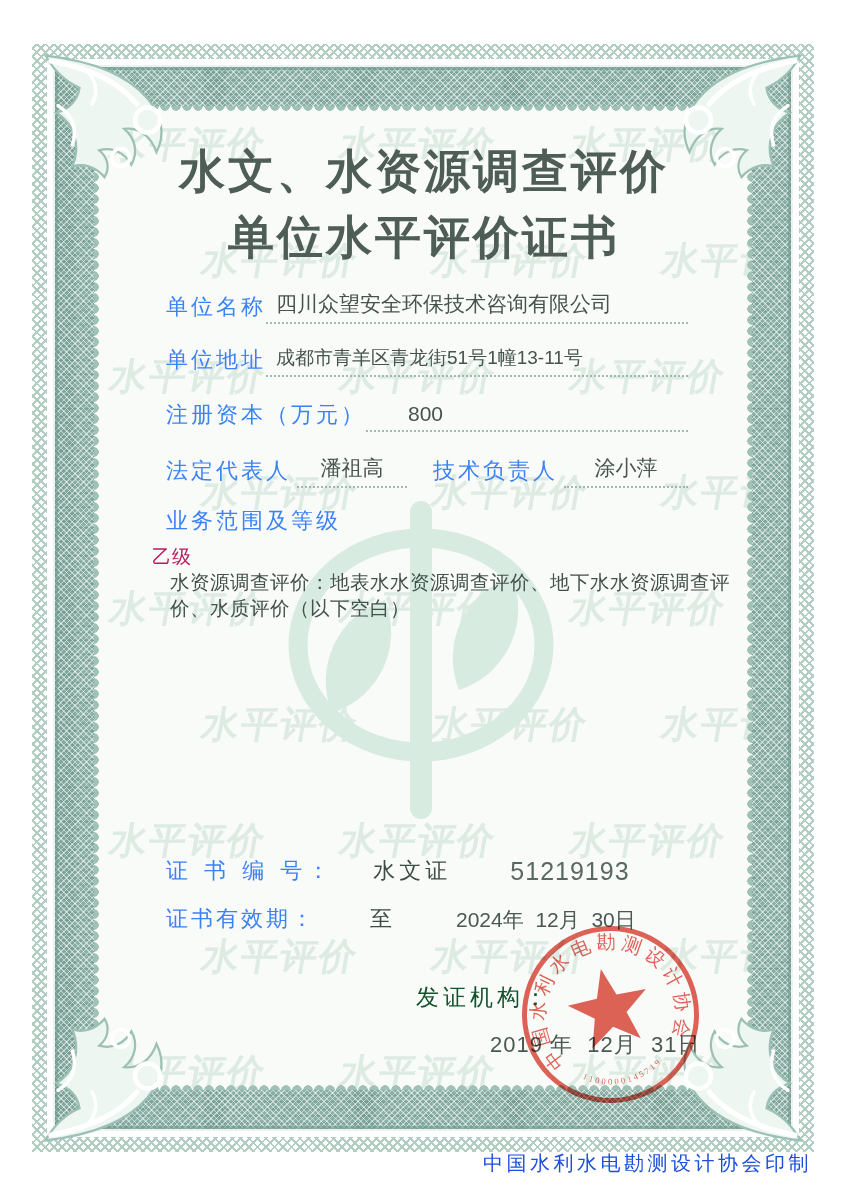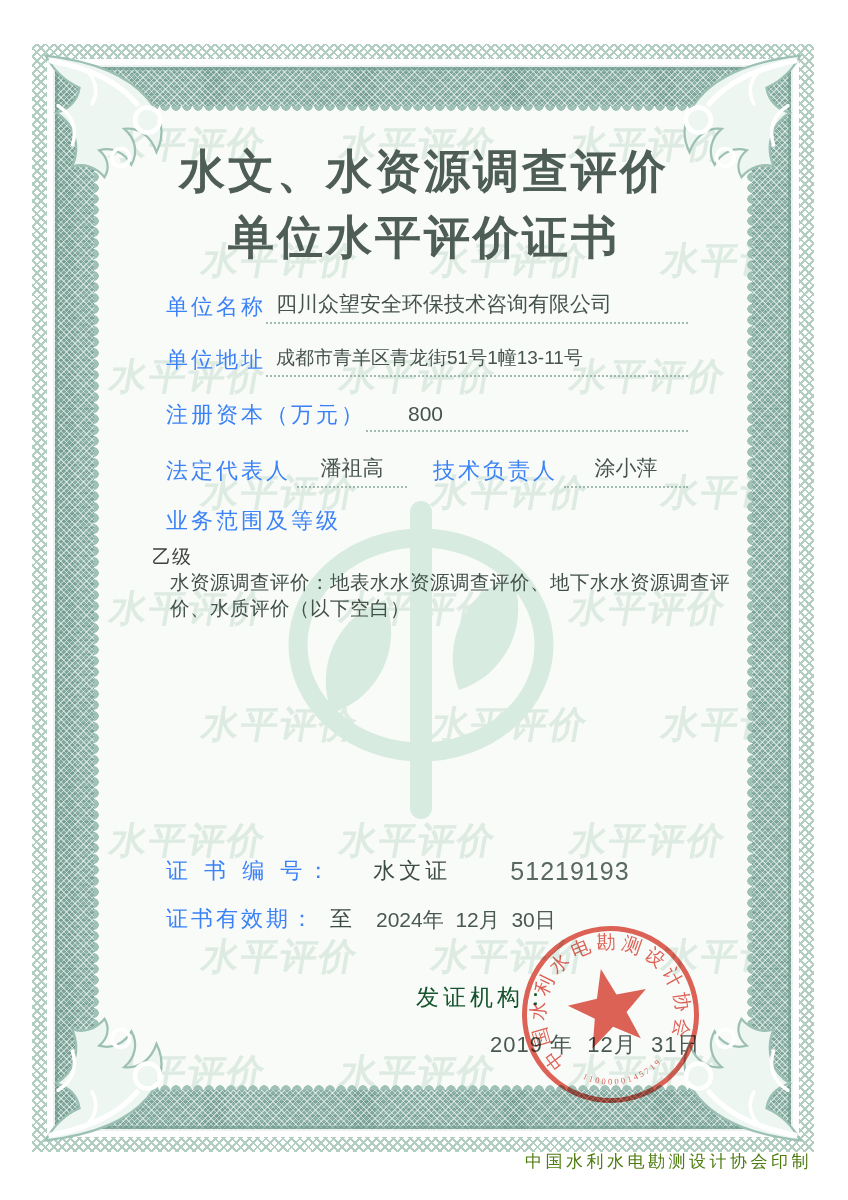--- a/index.html
+++ b/index.html
@@ -63,37 +63,37 @@
   .flabel{font-family:Liberation Sans, sans-serif;font-size:22px;letter-spacing:3px;
           color:#3b82f6;padding-bottom:2px;white-space:nowrap;}
   .fvalue{flex:1;border-bottom:2px dotted rgba(140,170,158,.8);font-size:21px;color:#46544d;
           padding:0 2px 4px 10px;white-space:nowrap;}
   .ufield{border-bottom:2px dotted rgba(140,170,158,.8);text-align:center;font-size:21px;
           color:#46544d;padding-bottom:4px;white-space:nowrap;}
   .r-name{top:290px;} .r-addr{top:345px;align-items:center;} .r-cap{top:400px;} .r-legal{top:454px;}
   .r-cap .fvalue{padding-left:42px;flex:1;}
   .u1{width:126px;margin-left:6px;} .lbl2{margin-left:26px;} .u2{width:142px;margin-left:6px;}
   .scope-label{position:absolute;top:506px;left:166px;}
-  .grade{position:absolute;top:544px;left:152px;font-size:19px;color:#404040;letter-spacing:1px;}
+  .grade{position:absolute;top:544px;left:152px;font-size:19px;color:#be185d;letter-spacing:1px;}
   .scope{position:absolute;top:569px;left:170px;width:598px;font-size:19.5px;line-height:26px;
          letter-spacing:.5px;color:#42514a;}
   .r-certno{top:856px;right:auto;gap:31px;}
   .certno-prefix{font-family:Liberation Mono, monospace;font-size:22px;letter-spacing:4px;
                  color:#3d4c45;margin-left:8px;padding-bottom:2px;}
   .certno-num{font-size:25px;color:#5a6862;margin-left:28px;padding-bottom:2px;letter-spacing:1px;}
-  .r-valid{top:904px;}
+  .r-valid{top:904px;gap:40px;}
   .valid-to{font-family:"Liberation Serif", serif;font-size:22px;color:#3d4c45;
             margin-left:14px;padding-bottom:2px;}
   .valid-date{font-size:21px;color:#4a5852;margin-left:24px;padding-bottom:2px;white-space:pre;}
   .issuer{position:absolute;top:982px;left:416px;font-family:"Liberation Serif", serif;
           font-size:23px;letter-spacing:4px;color:#14532d;}
   .issue-date{position:absolute;top:1030px;left:490px;font-size:22px;color:#4a5852;
               letter-spacing:1px;white-space:pre;}
   .printed{position:absolute;top:1150px;right:36px;font-family:"Liberation Serif", serif;
-           font-size:17px;letter-spacing:3.5px;color:#4d7c0f;}
+           font-size:20px;letter-spacing:3.5px;color:#1d4ed8;}
 
   
   .seal{position:absolute;left:518px;top:922px;z-index:6;transform:rotate(-12deg);
         mix-blend-mode:multiply;opacity:.92;}
   .seal text{font-family:"Liberation Serif", serif;}
 </style>
 </head>
 <body>
 
 <div class="cert">

